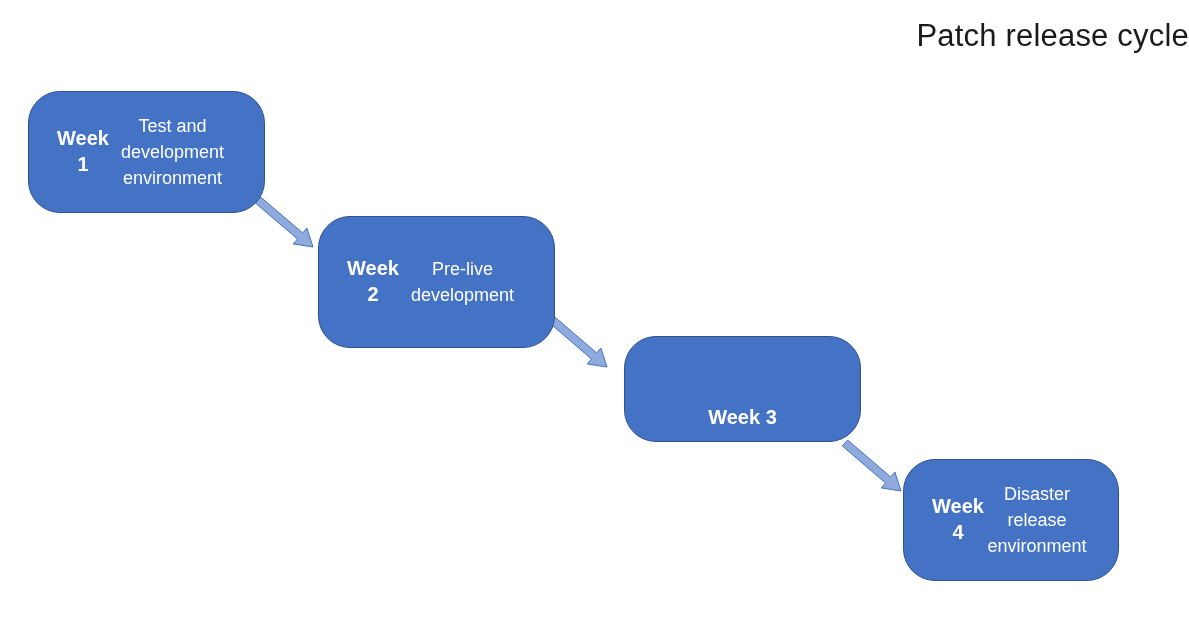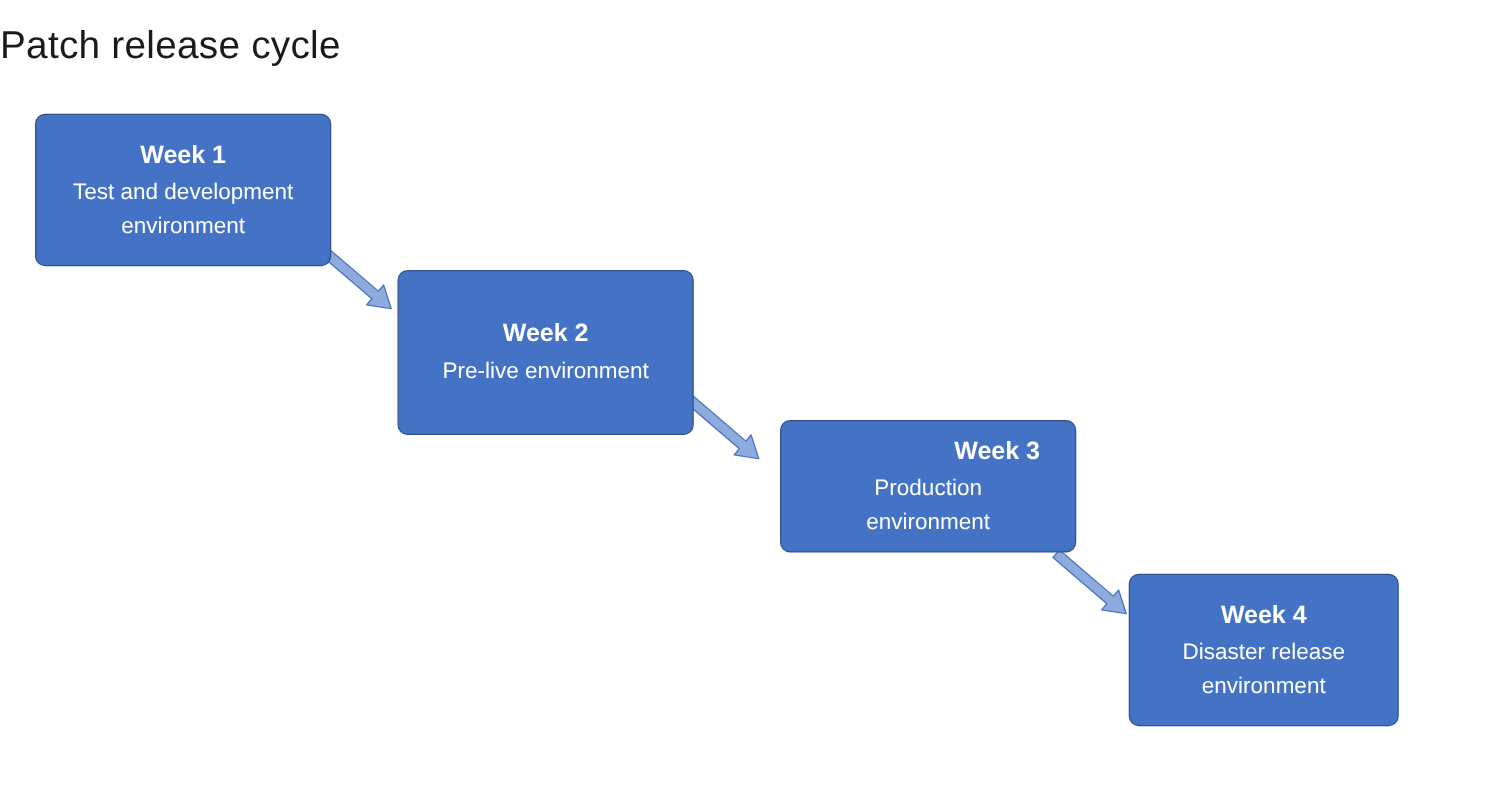--- a/index.html
+++ b/index.html
@@ -12,35 +12,34 @@
     width: 1189px;
     height: 635px;
     background: var(--background, #ffffff);
     overflow: hidden;
   }
   .diagram-title {
     position: absolute;
     top: 18px;
     left: 0;
     width: 100%;
-    text-align: left;
+    text-align: right;
     font-size: 31px;
     font-weight: 400;
     color: var(--title-text, #1a1a1a);
     letter-spacing: 0.2px;
   }
   .step-box {
     position: absolute;
     box-sizing: border-box;
     background: var(--box-fill, #4472c4);
     border: 1px solid var(--box-border, #3a62a9);
-    border-radius: 8px;
+    border-radius: 32px;
     color: var(--box-text, #ffffff);
     display: flex;
-    flex-direction: column;
     align-items: center;
     justify-content: center;
     text-align: center;
     padding: 8px 28px;
   }
   .step-label {
     font-size: 20px;
     font-weight: 600;
     line-height: 1.3;
     margin-bottom: 3px;
@@ -80,26 +79,25 @@
     <path class="connector-arrow" d="M842.4,446.0 L885.5,483.0 L881.3,487.9 L901.0,491.0 L894.9,472.0 L890.7,476.9 L847.6,440.0 Z"></path>
   </svg>
 
   <div class="step-box box-1">
     <div class="step-label">Week 1</div>
     <div class="step-desc">Test and development environment</div>
   </div>
 
   <div class="step-box box-2">
     <div class="step-label">Week 2</div>
-    <div class="step-desc">Pre-live environment</div>
+    <div class="step-desc">Pre-live development</div>
   </div>
 
   <div class="step-box box-3">
     <div class="step-label">Week 3</div>
-    <div class="step-desc">Production environment</div>
   </div>
 
   <div class="step-box box-4">
     <div class="step-label">Week 4</div>
     <div class="step-desc">Disaster release environment</div>
   </div>
 
 </div>
 
 </body></html>

